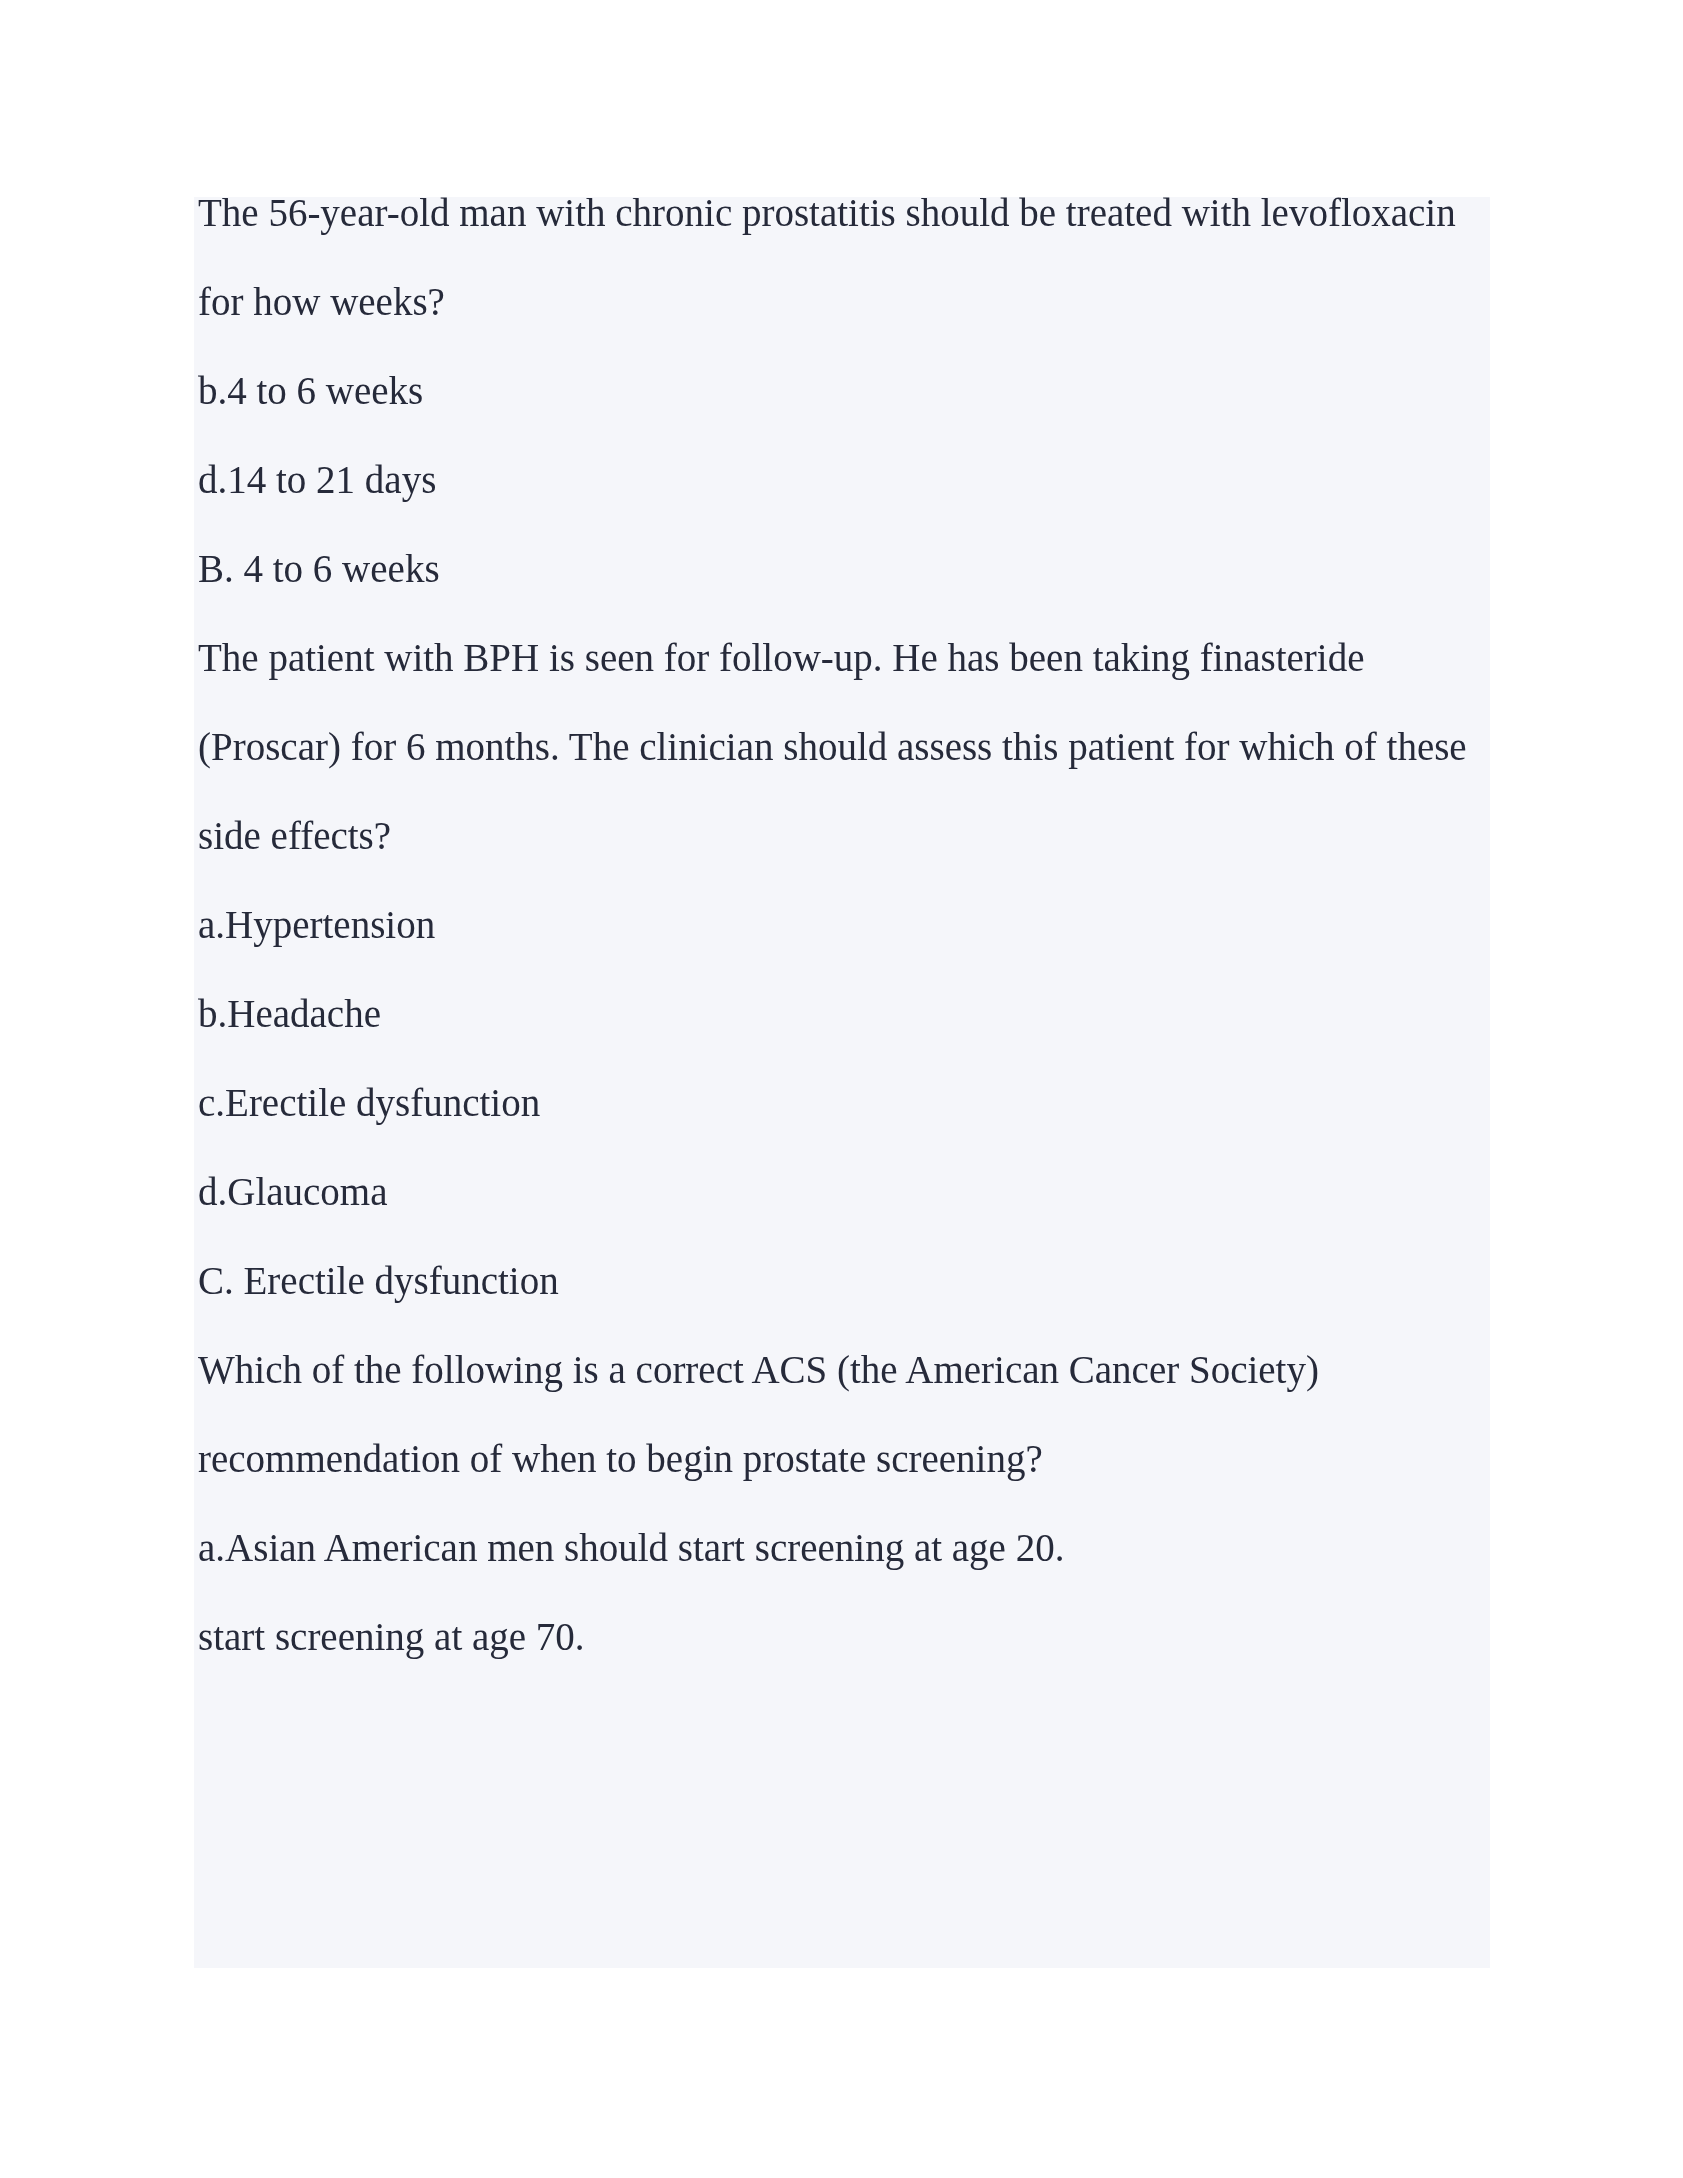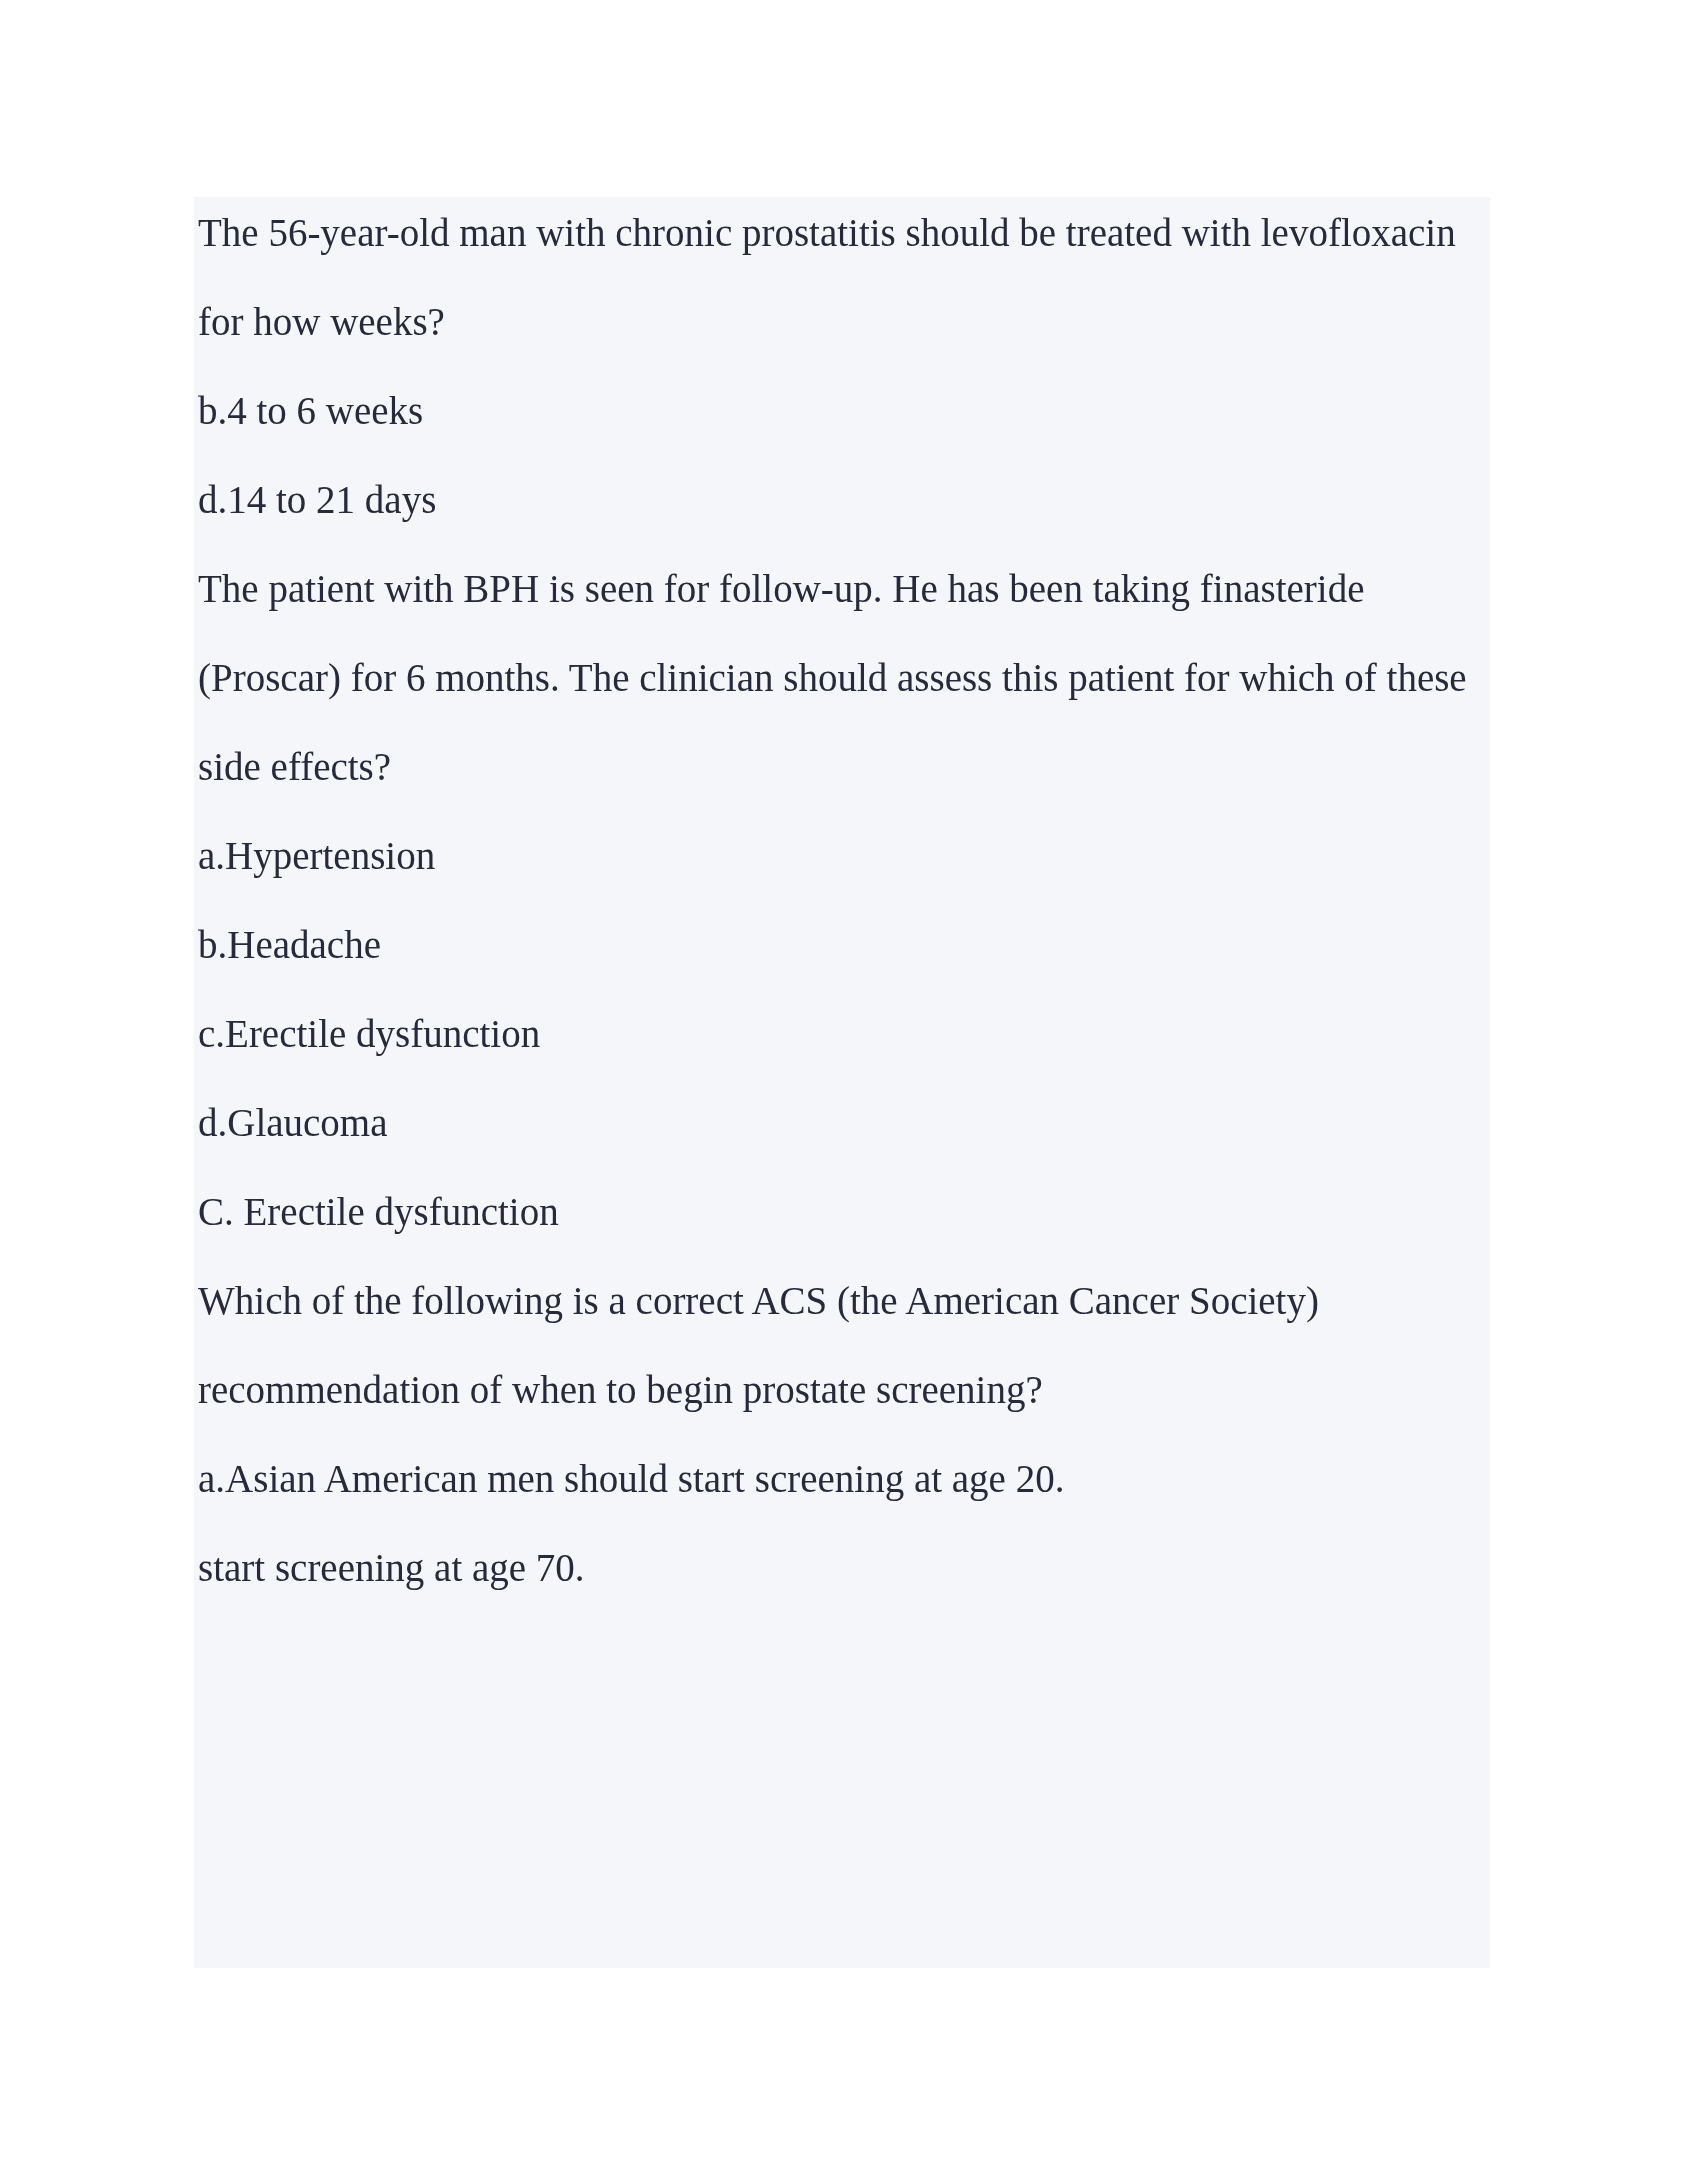--- a/index.html
+++ b/index.html
@@ -1,32 +1,33 @@
 <!DOCTYPE html>
 <html><head>
 <meta charset="utf-8">
 <style>
   html, body { margin:0; padding:0; }
   body { width:1683px; height:2178px; background:#ffffff; position:relative; overflow:hidden; }
   .panel { position:absolute; left:194px; top:197px; width:1296px; height:1771px; background:#f5f6fa; }
-  .content { position:absolute; left:198px; top:188px; width:1287px;
+  .content { position:absolute; left:198px; top:168px; width:1287px;
     font-family:"Liberation Serif", serif; font-size:39px; line-height:89px; color:#262a3a; }
   .line { white-space:nowrap; height:89px; }
 </style>
 </head>
 <body>
 
 <div class="panel"></div>
 
 <div class="content">
   <div>
     <div class="line">The 56-year-old man with chronic prostatitis should be treated with levofloxacin</div>
     <div class="line">for how weeks?</div>
     <div class="line">b.4 to 6 weeks</div>
     <div class="line">d.14 to 21 days</div>
+    <div class="line">B. 4 to 6 weeks</div>
   </div>
   <div>
     <div class="line">The patient with BPH is seen for follow-up. He has been taking finasteride</div>
     <div class="line">(Proscar) for 6 months. The clinician should assess this patient for which of these</div>
     <div class="line">side effects?</div>
     <div class="line">a.Hypertension</div>
     <div class="line">b.Headache</div>
     <div class="line">c.Erectile dysfunction</div>
     <div class="line">d.Glaucoma</div>
     <div class="line">C. Erectile dysfunction</div>

